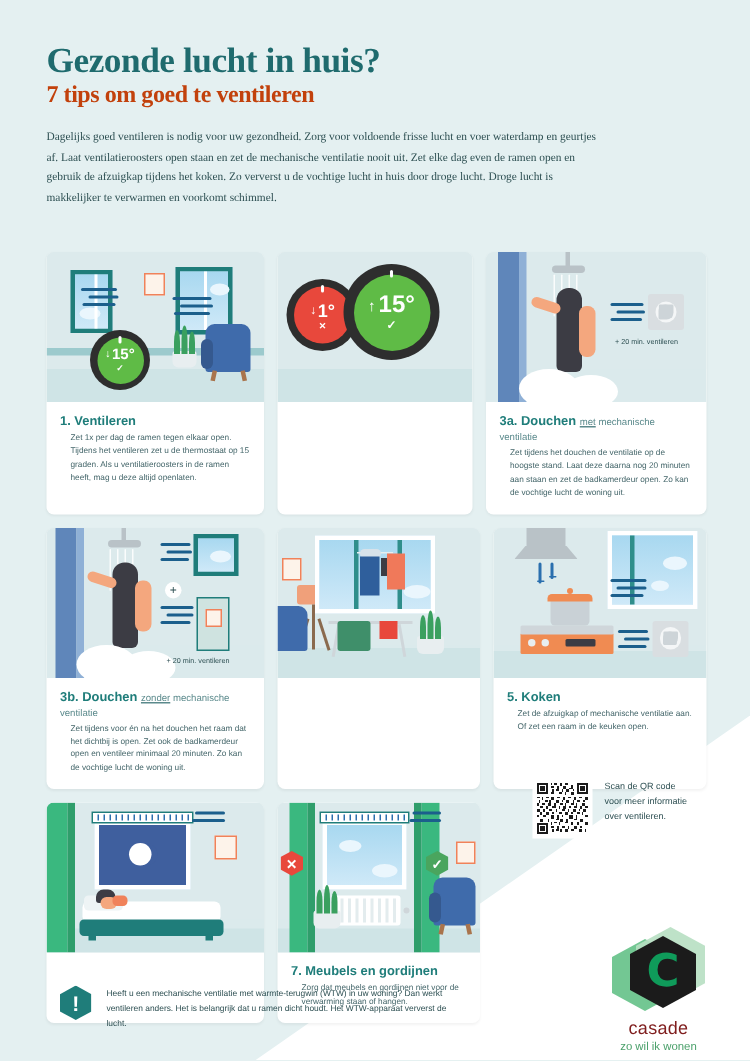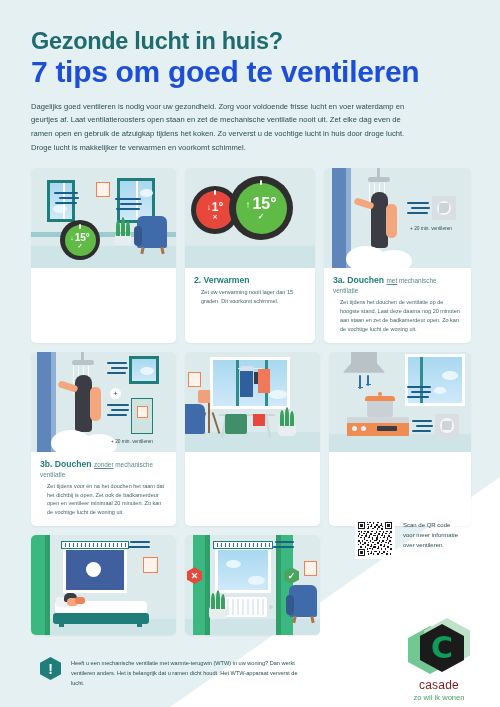--- a/index.html
+++ b/index.html
@@ -12,23 +12,23 @@
   .page{position:absolute;inset:0;background:#e4f0f1;overflow:hidden;}
 
   
   .wedge{
     position:absolute;right:0;bottom:0;width:330px;height:230px;
     background:#ffffff;
     clip-path:polygon(100% 0, 100% 100%, 0 100%);
   }
 
   
-  .header{position:absolute;left:31px;top:28px;width:440px;}
+  .header{position:absolute;left:31px;top:28px;width:440px;font-family:Liberation Serif, serif;}
   .title1{font-size:23.5px;font-weight:bold;color:#1f6b6e;letter-spacing:-.3px;line-height:1.14;}
-  .title2{font-size:30px;font-weight:bold;color:#1d4ed8;letter-spacing:-.3px;line-height:1.14;}
+  .title2{font-size:16px;font-weight:bold;color:#c2410c;letter-spacing:-.3px;line-height:1.14;}
   .intro{margin-top:11px;font-size:7.6px;line-height:1.78;color:#2d4f52;width:375px;}
 
   
   .grid{position:absolute;left:31px;top:168px;width:440px;}
   .row{display:flex;gap:9px;margin-bottom:9px;}
   .card{
     background:#ffffff;border-radius:5px;position:relative;overflow:hidden;
     box-shadow:0 1px 2px rgba(0,0,0,.05);
     display:flex;flex-direction:column;
   }
@@ -198,20 +198,27 @@
             <div class="dialTick"></div>
             <div class="dialIn" style="width:31px;height:31px;background:#5fbb46;">
               <div style="display:flex;align-items:center;gap:1px;">
                 <span style="font-size:7px;">↓</span>
                 <span style="font-size:10px;">15°</span>
               </div>
               <div style="font-size:6px;margin-top:-1px;">✓</div>
             </div>
           </div>
         </div>
+        <div class="txt">
+          <div class="cardtitle">
+            <span>1.</span>
+            <span>Ventileren</span>
+          </div>
+          <div class="cardbody">Zet 1x per dag de ramen tegen elkaar open. Tijdens het ventileren zet u de thermostaat op 15 graden. Als u ventilatieroosters in de ramen heeft, mag u deze altijd openlaten.</div>
+        </div>
       </div>
 
       <div class="card w2">
         <div class="art">
           <div class="wall"></div>
           <div class="floor"></div>
           <div class="dial" style="left:6px;top:18px;width:48px;height:48px;">
             <div class="dialTick"></div>
             <div class="dialIn" style="width:38px;height:38px;background:#e8483c;">
               <div style="display:flex;align-items:center;gap:1px;">
@@ -224,27 +231,20 @@
           <div class="dial" style="left:44px;top:8px;width:64px;height:64px;">
             <div class="dialTick"></div>
             <div class="dialIn" style="width:51px;height:51px;background:#5fbb46;">
               <div style="display:flex;align-items:center;gap:2px;">
                 <span style="font-size:10px;">↑</span>
                 <span style="font-size:16px;">15°</span>
               </div>
               <div style="font-size:8px;margin-top:-1px;">✓</div>
             </div>
           </div>
-        </div>
-        <div class="txt">
-          <div class="cardtitle">
-            <span>2.</span>
-            <span>Verwarmen</span>
-          </div>
-          <div class="cardbody">Zet uw verwarming nooit lager dan 15 graden. Dit voorkomt schimmel.</div>
         </div>
       </div>
 
       <div class="card w3">
         <div class="art">
           <div class="wall" style="background:#dceaec;"></div>
           <div class="tile" style="left:8px;top:0;width:14px;height:100px;background:#5f86ba;"></div>
           <div class="tile" style="left:22px;top:0;width:5px;height:100px;background:#8fb0d6;"></div>
 
           <div class="showerPipe" style="left:53px;top:0;width:3px;height:10px;"></div>
@@ -407,20 +407,27 @@
           <div style="position:absolute;left:49px;top:40px;width:4px;height:4px;border-radius:50%;background:#f08b52;"></div>
 
           <div class="wind" style="left:83px;top:68px;width:22px;height:14px;">
             <i style="left:0;top:0;width:20px;"></i>
             <i style="left:4px;top:5px;width:17px;"></i>
             <i style="left:0;top:10px;width:19px;"></i>
           </div>
           <div class="fan" style="left:106px;top:62px;width:24px;height:24px;">
             <div class="fanHub"></div>
           </div>
+        </div>
+        <div class="txt">
+          <div class="cardtitle">
+            <span>5.</span>
+            <span>Koken</span>
+          </div>
+          <div class="cardbody">Zet de afzuigkap of mechanische ventilatie aan. Of zet een raam in de keuken open.</div>
         </div>
       </div>
     </div>
 
     <div class="row">
 
       <div class="card w7">
         <div class="art">
           <div class="wall" style="background:#dceaec;"></div>
           <div class="floor" style="height:16px;background:#cfe4e6;"></div>
@@ -521,20 +528,27 @@
 
           <div class="plantpot" style="left:24px;top:72px;width:18px;height:12px;"></div>
           <div class="leaf" style="left:26px;top:58px;width:4px;height:16px;"></div>
           <div class="leaf" style="left:31px;top:55px;width:4px;height:19px;"></div>
           <div class="leaf" style="left:36px;top:59px;width:4px;height:15px;"></div>
 
           <div class="chair" style="left:104px;top:50px;width:28px;height:32px;"></div>
           <div class="chairArm" style="left:101px;top:60px;width:8px;height:20px;"></div>
           <div style="position:absolute;left:108px;top:81px;width:3px;height:7px;background:#a9744c;transform:rotate(12deg);"></div>
           <div style="position:absolute;left:126px;top:81px;width:3px;height:7px;background:#a9744c;transform:rotate(-12deg);"></div>
+        </div>
+        <div class="txt">
+          <div class="cardtitle">
+            <span>7.</span>
+            <span>Meubels en gordijnen</span>
+          </div>
+          <div class="cardbody">Zorg dat meubels en gordijnen niet voor de verwarming staan of hangen.</div>
         </div>
       </div>
     </div>
   </div>
 
   <div class="qrblock">
     <div class="qr">
       <svg viewBox="0 0 33 33" width="34" height="34" shape-rendering="crispEdges">
         <rect width="33" height="33" fill="#fff"></rect>
         <g fill="#1b1b1b">

